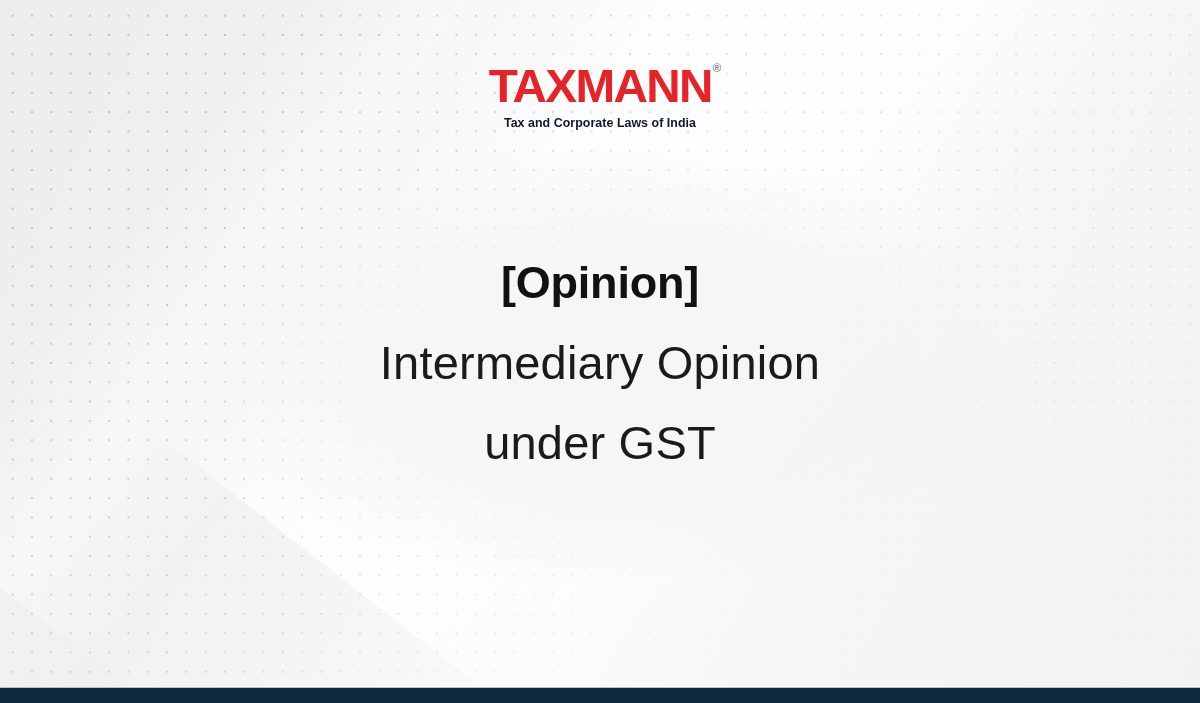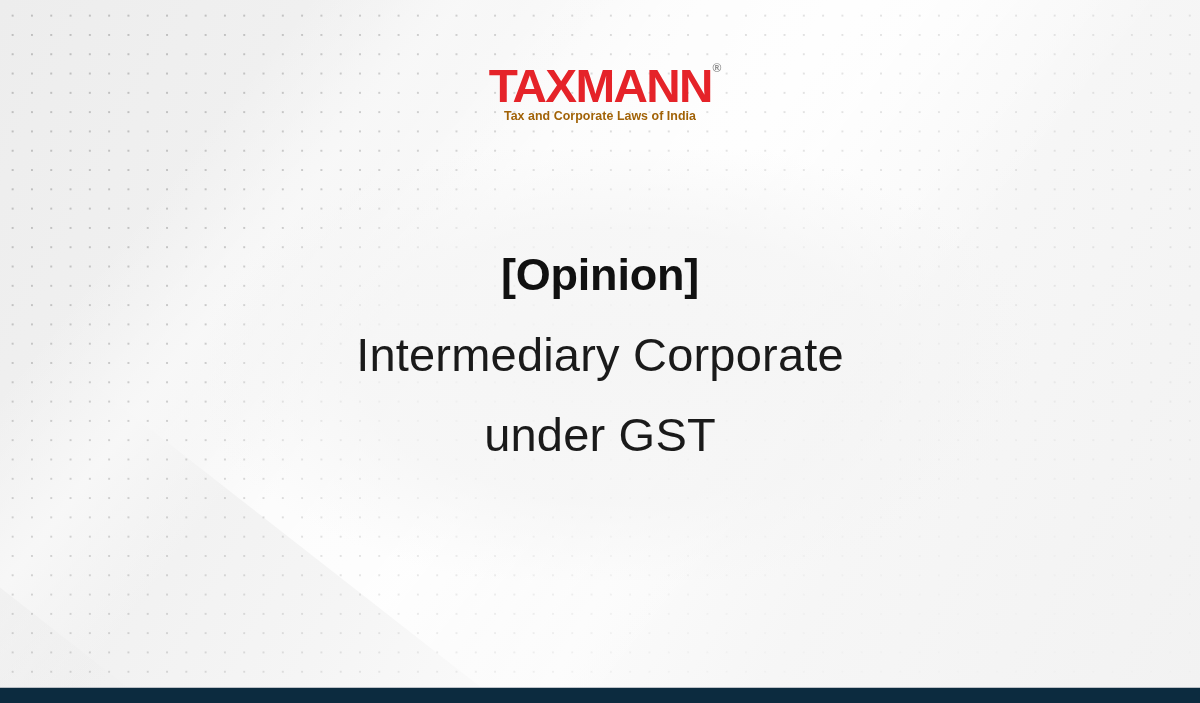--- a/index.html
+++ b/index.html
@@ -176,25 +176,26 @@
     position: absolute;
     top: -2px;
     right: -16px;
     font-size: 12px;
     font-weight: 700;
     color: #8d8d8d;
     line-height: 1;
   }
   .logo-tagline {
     display: block;
+    margin-top: 7px;
     font-family: "Liberation Sans", sans-serif;
     font-weight: 700;
     font-size: 12.4px;
     letter-spacing: 0.05px;
-    color: #a16207;
+    color: #0f172a;
     white-space: nowrap;
   }
 
   
   .headline {
     position: absolute;
     top: 252px;
     left: 0;
     width: 1200px;
     text-align: center;
@@ -204,20 +205,21 @@
     display: block;
     font-family: "Liberation Sans", sans-serif;
     white-space: nowrap;
   }
   .line-tag {
     font-weight: 700;
     font-size: 45px;
     letter-spacing: -0.2px;
     line-height: 1.0;
     margin-bottom: 34px;
+    margin-top: 8px;
   }
   .line-main {
     font-weight: 400;
     font-size: 47px;
     letter-spacing: 0.2px;
     line-height: 1.0;
     margin-bottom: 33px;
     color: #1a1a1a;
   }
   .line-main.last {
@@ -260,21 +262,21 @@
     <div class="logo-block">
       <span class="logo-mark">
         <span class="logo-word">TAXMANN</span>
         <span class="logo-reg">®</span>
       </span>
       <span class="logo-tagline">Tax and Corporate Laws of India</span>
     </div>
 
     <div class="headline">
       <span class="headline-line line-tag">[Opinion]</span>
-      <span class="headline-line line-main">Intermediary Corporate</span>
+      <span class="headline-line line-main">Intermediary Opinion</span>
       <span class="headline-line line-main last">under GST</span>
     </div>
 
     <div class="bottom-bar-hairline"></div>
     <div class="bottom-bar"></div>
 
   </div>
 </div>
 
 </body></html>

